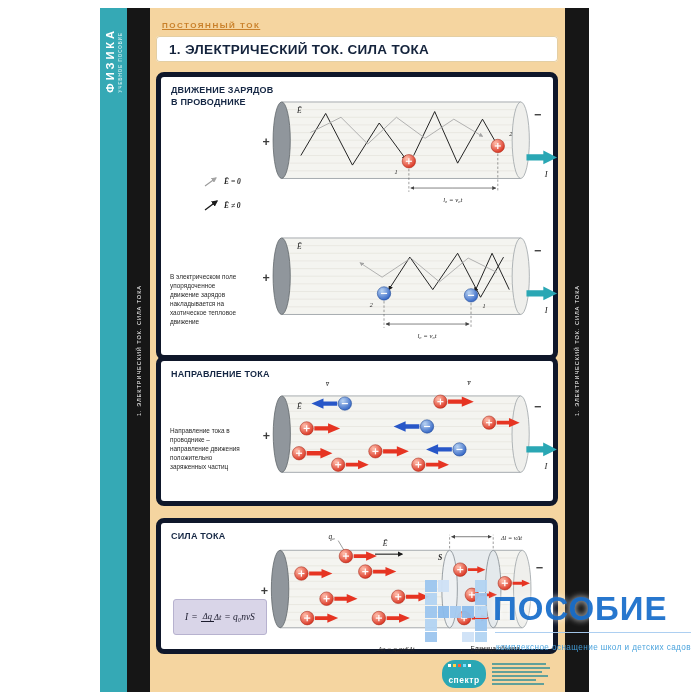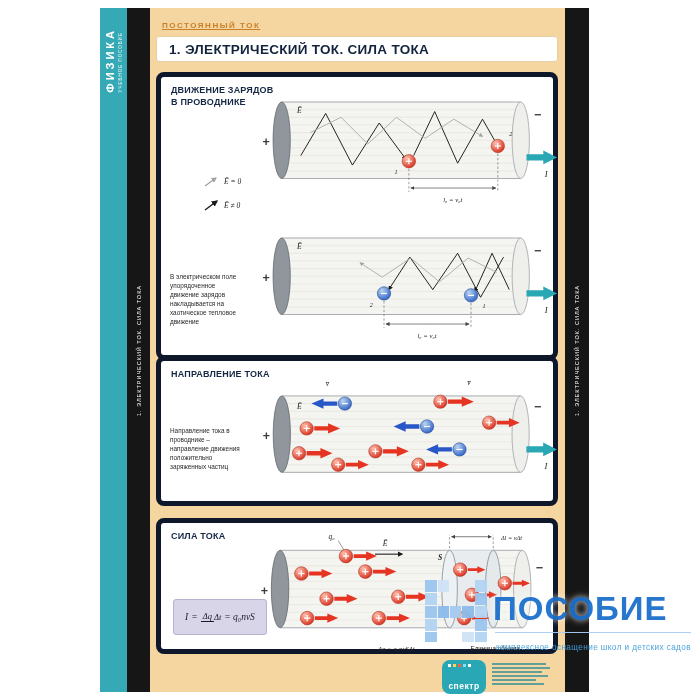--- a/index.html
+++ b/index.html
@@ -28,37 +28,37 @@
   .panel.p3{top:510px;height:136px;}
   .p-title{position:absolute;left:10px;top:8px;font-size:9px;font-weight:bold;color:#152744;line-height:1.3;letter-spacing:.2px;}
   .p-body{position:absolute;font-size:6.4px;color:#2a2a2a;line-height:1.4;}
   .p1 .p-body{left:9px;top:196px;width:76px;}
   .p2 .p-body{left:9px;top:66px;width:80px;}
   .diag{position:absolute;}
   .d1{left:92px;top:2px;}
   .d2{left:92px;top:138px;}
   .d3{left:92px;top:12px;}
   .d4{left:90px;top:2px;}
-  .ann{position:absolute;left:42px;top:98px;display:flex;flex-direction:column;gap:11px;}
+  .ann{position:absolute;left:42px;top:98px;display:flex;flex-direction:column;gap:11px;font-weight:bold;}
   .ann-row{display:flex;align-items:center;gap:3px;font-size:7.5px;color:#222;
            font-family:"Liberation Serif",serif;font-style:italic;}
   
   .fbox{position:absolute;left:12px;top:76px;width:92px;height:34px;background:#d9d5e8;
         border:1px solid #b7b2cf;border-radius:3px;display:flex;align-items:center;justify-content:center;
         font-family:"Liberation Serif",serif;font-style:italic;font-size:9.5px;color:#1c1c2e;gap:3px;}
   .frac{display:inline-flex;flex-direction:row;align-items:center;line-height:1;font-size:8.5px;}
   .frac .num{padding:0 2px 1px;border-bottom:1px solid #1c1c2e;}
   .frac .den{padding-top:1px;}
   
   svg text{font-family:"Liberation Sans",sans-serif;fill:#222;}
   svg text.it{font-family:"Liberation Serif",serif;font-style:italic;}
   svg text.sign{font-weight:bold;fill:#3c3c3c;}
   
   .footer{position:absolute;left:292px;top:652px;display:flex;gap:6px;align-items:flex-start;}
-  .sp-box{width:44px;height:34px;background:#2aa7b4;border-radius:8px;position:relative;}
+  .sp-box{width:44px;height:28px;background:#2aa7b4;border-radius:13px;position:relative;}
   .sp-dots{position:absolute;left:6px;top:4px;display:flex;gap:2px;}
   .sp-dots i{width:3px;height:3px;display:block;}
   .sp-name{position:absolute;left:0;right:0;bottom:3px;text-align:center;color:#fff;
            font-size:8.5px;font-weight:bold;letter-spacing:.5px;}
   .sp-lines{display:flex;flex-direction:column;gap:2px;padding-top:3px;}
   .sp-lines i{display:block;height:2px;background:#2f8d98;opacity:.75;}
   
   .wm{position:absolute;left:425px;top:580px;width:270px;z-index:9;opacity:.95;}
   .wm-icon{position:absolute;left:0;top:0;}
   .wm-name{position:absolute;left:68px;top:10px;font-size:33px;font-weight:800;color:#1c70cc;

